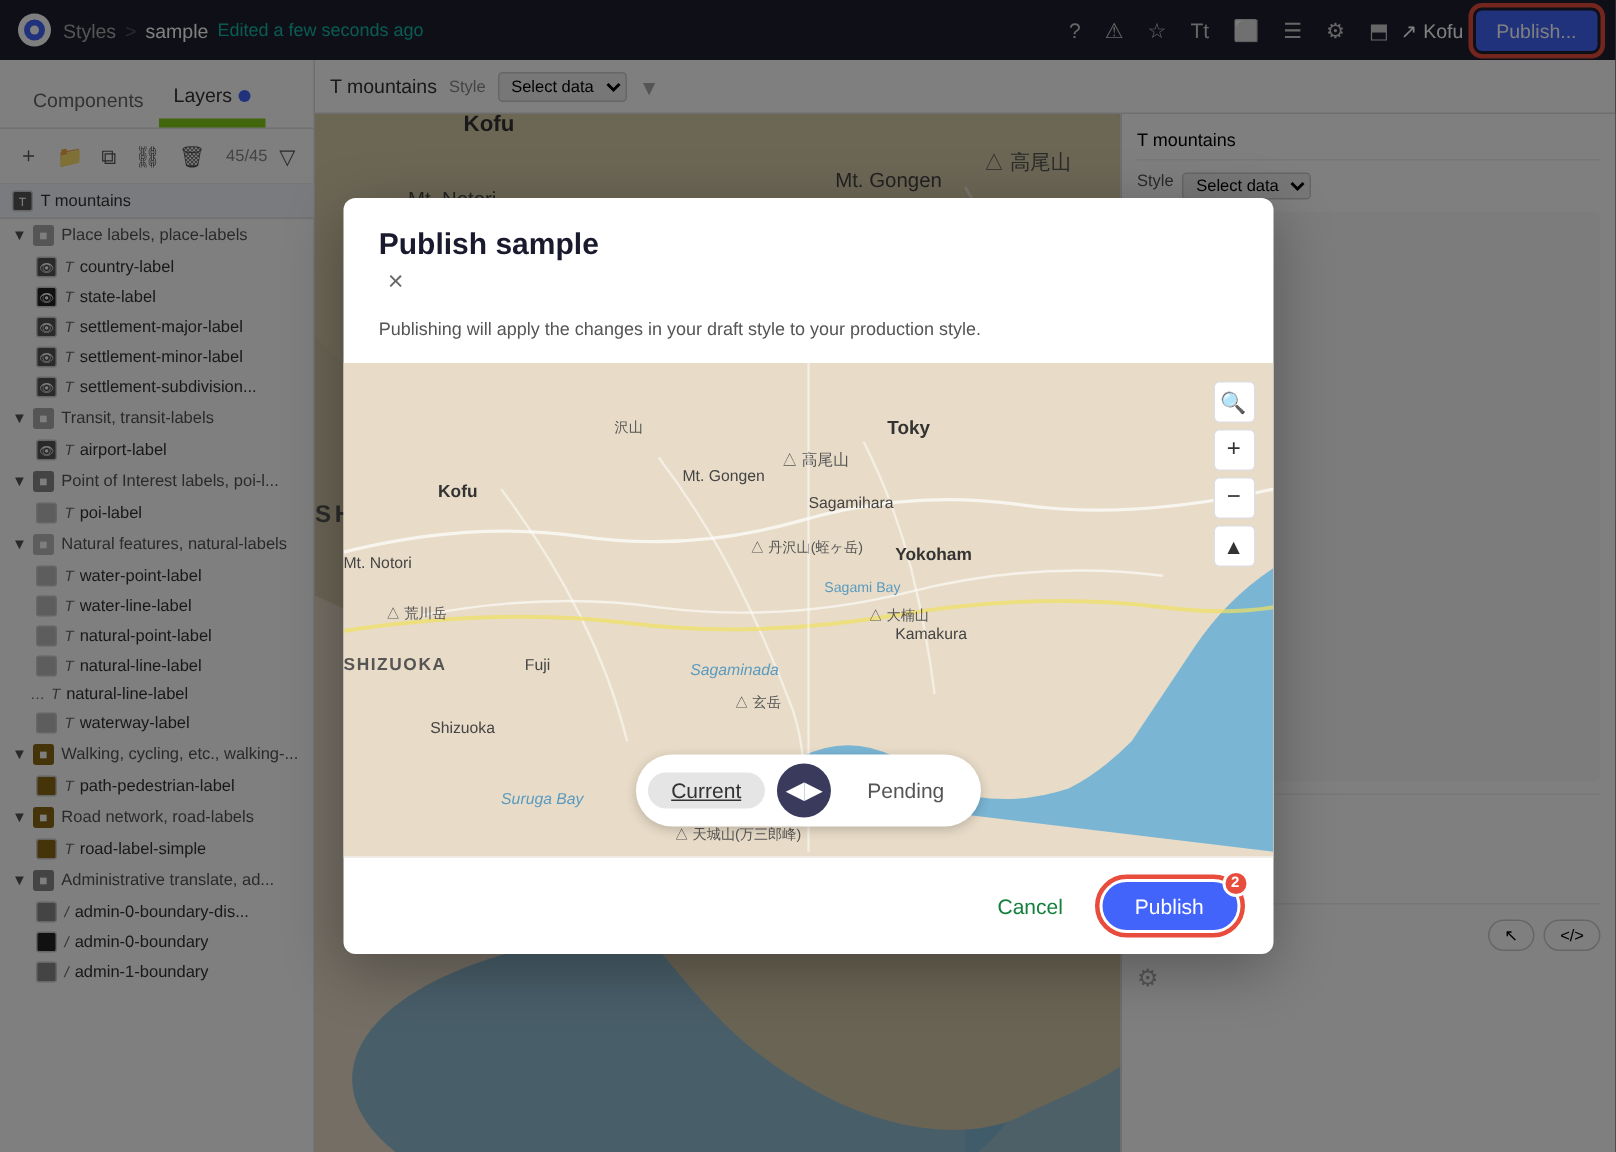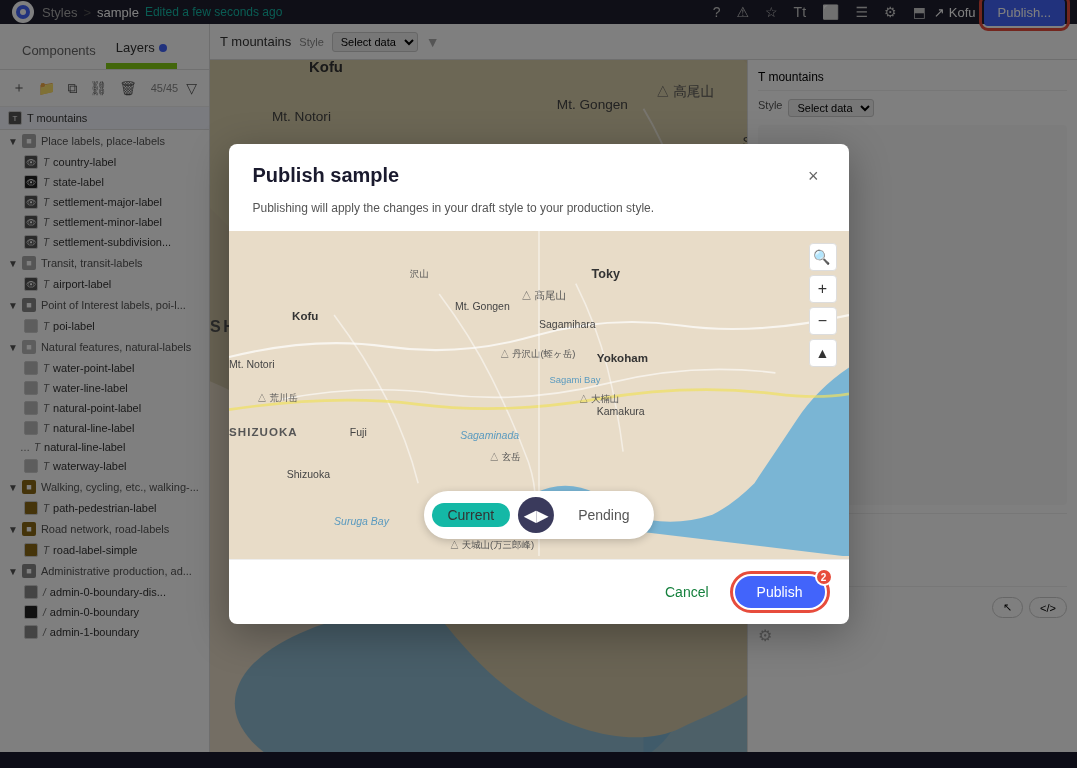--- a/index.html
+++ b/index.html
@@ -1,20 +1,20 @@
 <!DOCTYPE html>
 <html><head>
   <meta charset="utf-8">
   <style>
     * { box-sizing: border-box; margin: 0; padding: 0; }
     body { font-family: -apple-system, BlinkMacSystemFont, 'Segoe UI', sans-serif; font-size: 13px; background: #1a1a2e; overflow: hidden; width: 1077px; height: 768px; }
 
     
     .header {
-      height: 24px;
+      height: 40px;
       background: #1e1e2e;
       display: flex;
       align-items: center;
       padding: 0 12px;
       gap: 8px;
       position: relative;
       z-index: 10;
     }
     .header-logo { width: 22px; height: 22px; background: #fff; border-radius: 50%; display: flex; align-items: center; justify-content: center; }
     .header-logo svg { width: 16px; height: 16px; }
@@ -83,21 +83,21 @@
     .modal {
       background: #fff;
       border-radius: 8px;
       width: 620px;
       max-height: 560px;
       box-shadow: 0 10px 40px rgba(0,0,0,0.3);
       overflow: hidden;
       display: flex;
       flex-direction: column;
     }
-    .modal-header { padding: 20px 24px 12px; display: flex; align-items: flex-start; justify-content: space-between; }
+    .modal-header { padding: 20px 24px 12px; display: flex; align-items: flex-start; justify-content: space-between; flex-direction: column; }
     .modal-title { font-size: 20px; font-weight: 600; color: #1a1a2e; }
     .modal-close { background: none; border: none; font-size: 18px; cursor: pointer; color: #666; padding: 2px 6px; }
     .modal-desc { padding: 0 24px 16px; font-size: 12px; color: #555; }
     .modal-map { flex: 1; position: relative; overflow: hidden; background: #e8dcc8; min-height: 280px; }
 
     
     .map-toggle {
       position: absolute;
       bottom: 20px;
       left: 50%;
@@ -105,21 +105,21 @@
       background: #fff;
       border-radius: 30px;
       padding: 6px 8px;
       display: flex;
       align-items: center;
       gap: 8px;
       box-shadow: 0 2px 8px rgba(0,0,0,0.2);
       font-size: 14px;
     }
     .toggle-label { padding: 4px 16px; border-radius: 20px; cursor: pointer; color: #555; }
-    .toggle-label.active-side { background: #14b8a6; color: #333; font-weight: 500; }
+    .toggle-label.active-side { background: #e5e5e5; color: #333; font-weight: 500; text-decoration: underline; }
     .toggle-center {
       width: 36px; height: 36px; background: #3a3a5c; border-radius: 50%;
       display: flex; align-items: center; justify-content: center; color: #fff; font-size: 16px; cursor: pointer;
     }
 
     
     .zoom-controls {
       position: absolute;
       top: 12px;
       right: 12px;
@@ -366,21 +366,21 @@
       </div>
       <div class="layer-item">
           <div class="layer-vis brown"></div>
           <span class="layer-type">T</span>
           <span class="layer-name">road-label-simple</span>
         </div>
 
       <div class="layer-group-header">
         <span class="arrow">▼</span>
         <div class="layer-group-icon" style="background:#888;">■</div>
-        <span>Administrative production, ad...</span>
+        <span>Administrative translate, ad...</span>
       </div>
       <div class="layer-item">
           <div class="layer-vis gray"></div>
           <span class="layer-type">/</span>
           <span class="layer-name">admin-0-boundary-dis...</span>
         </div>
       <div class="layer-item">
           <div class="layer-vis dark"></div>
           <span class="layer-type">/</span>
           <span class="layer-name">admin-0-boundary</span>

